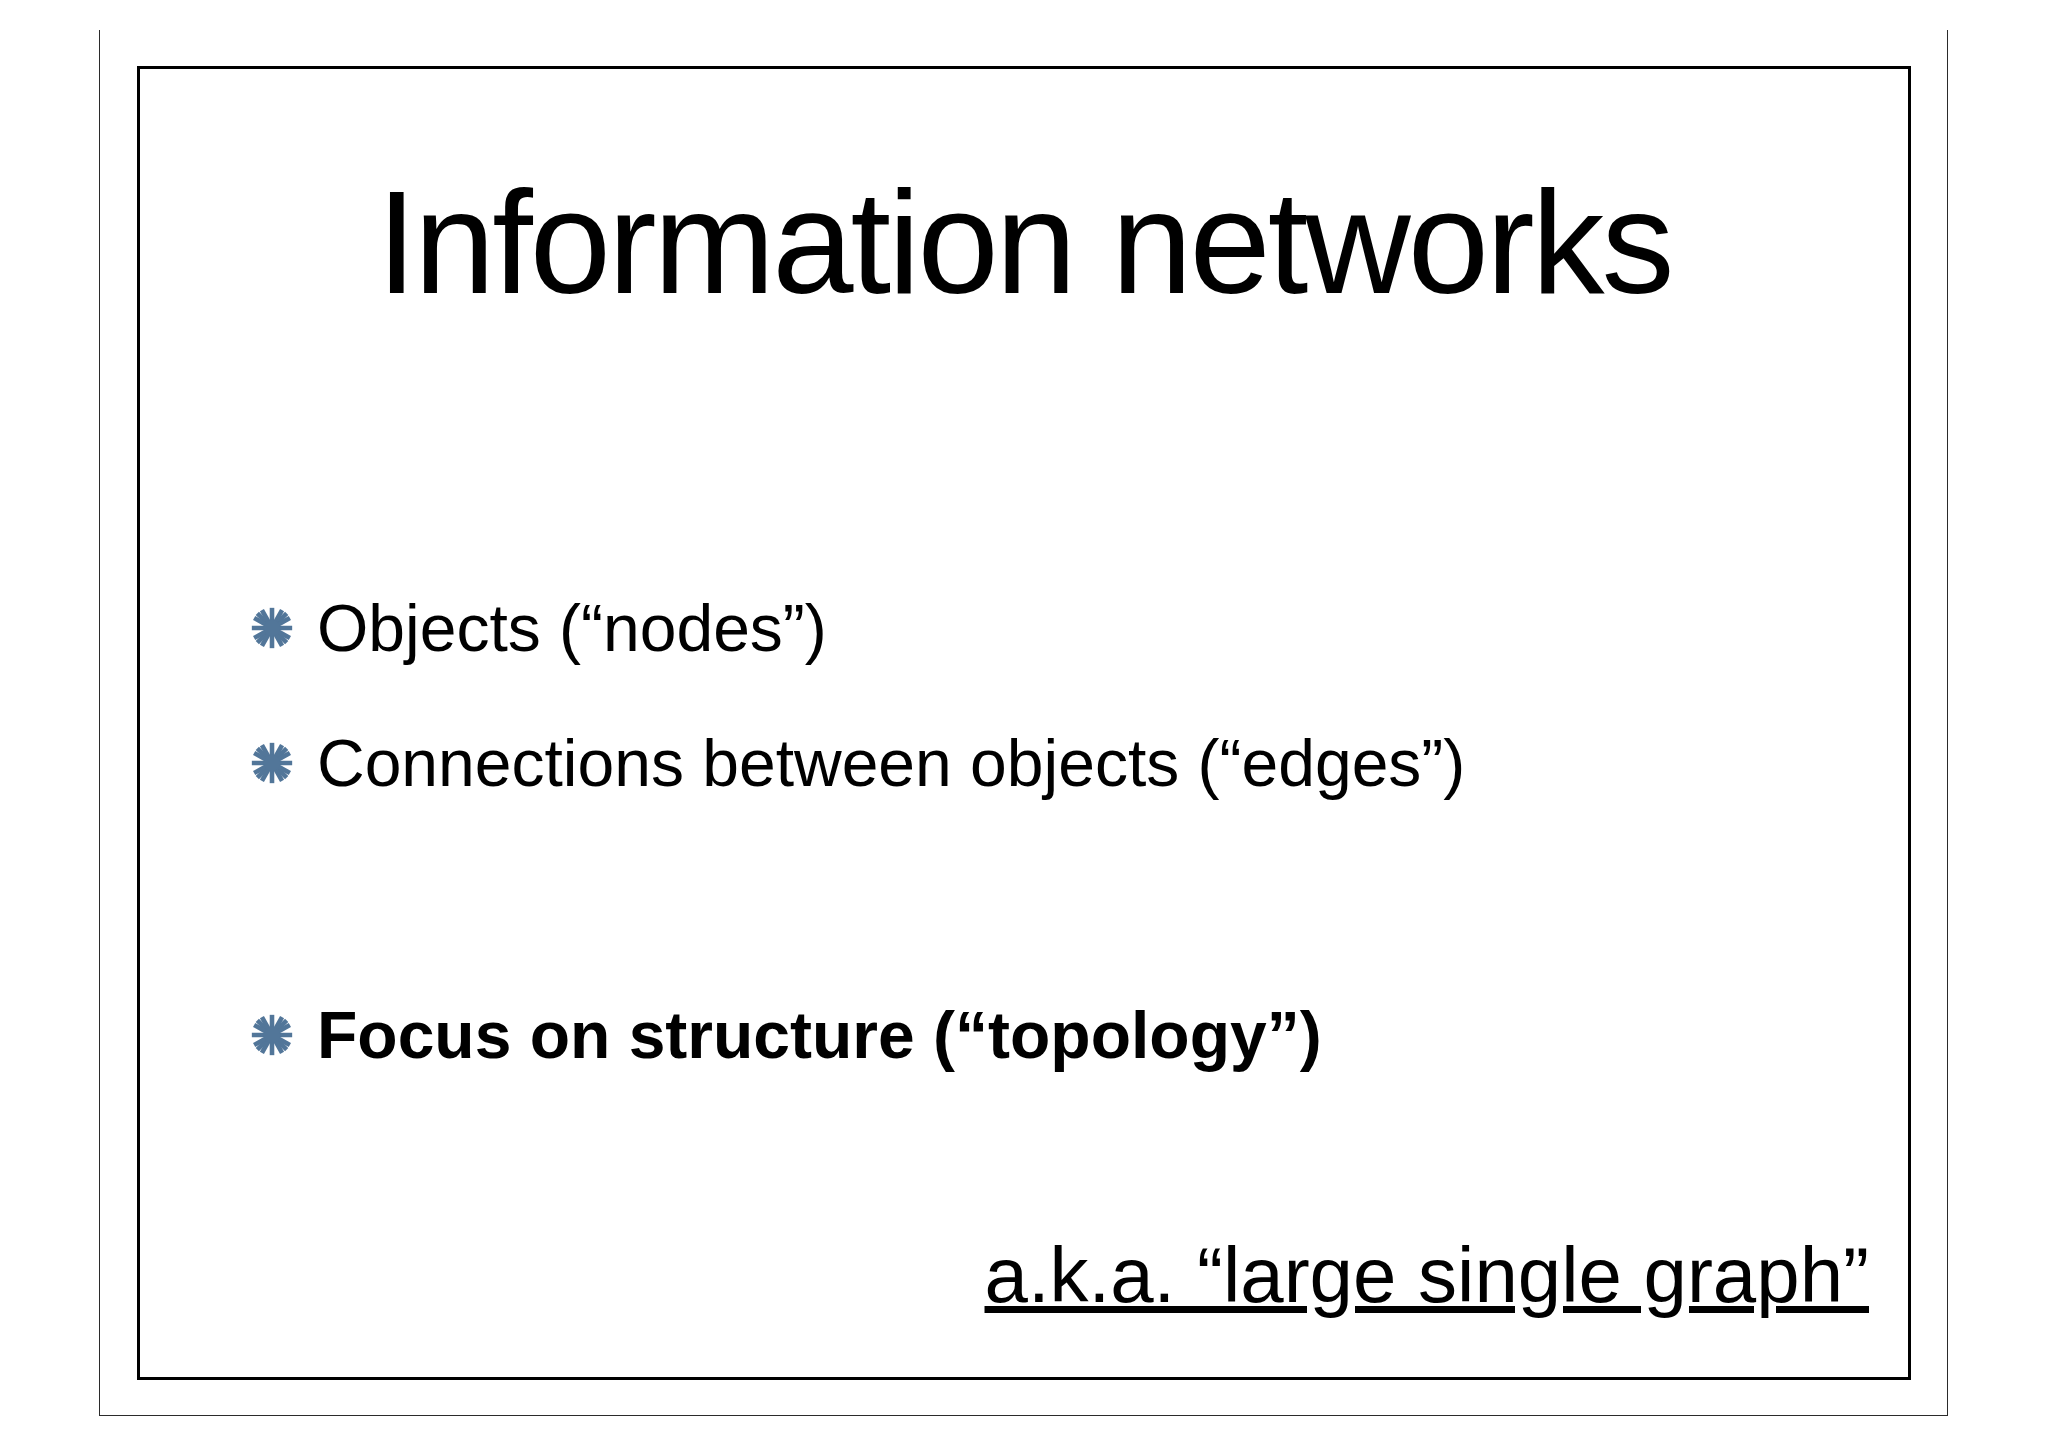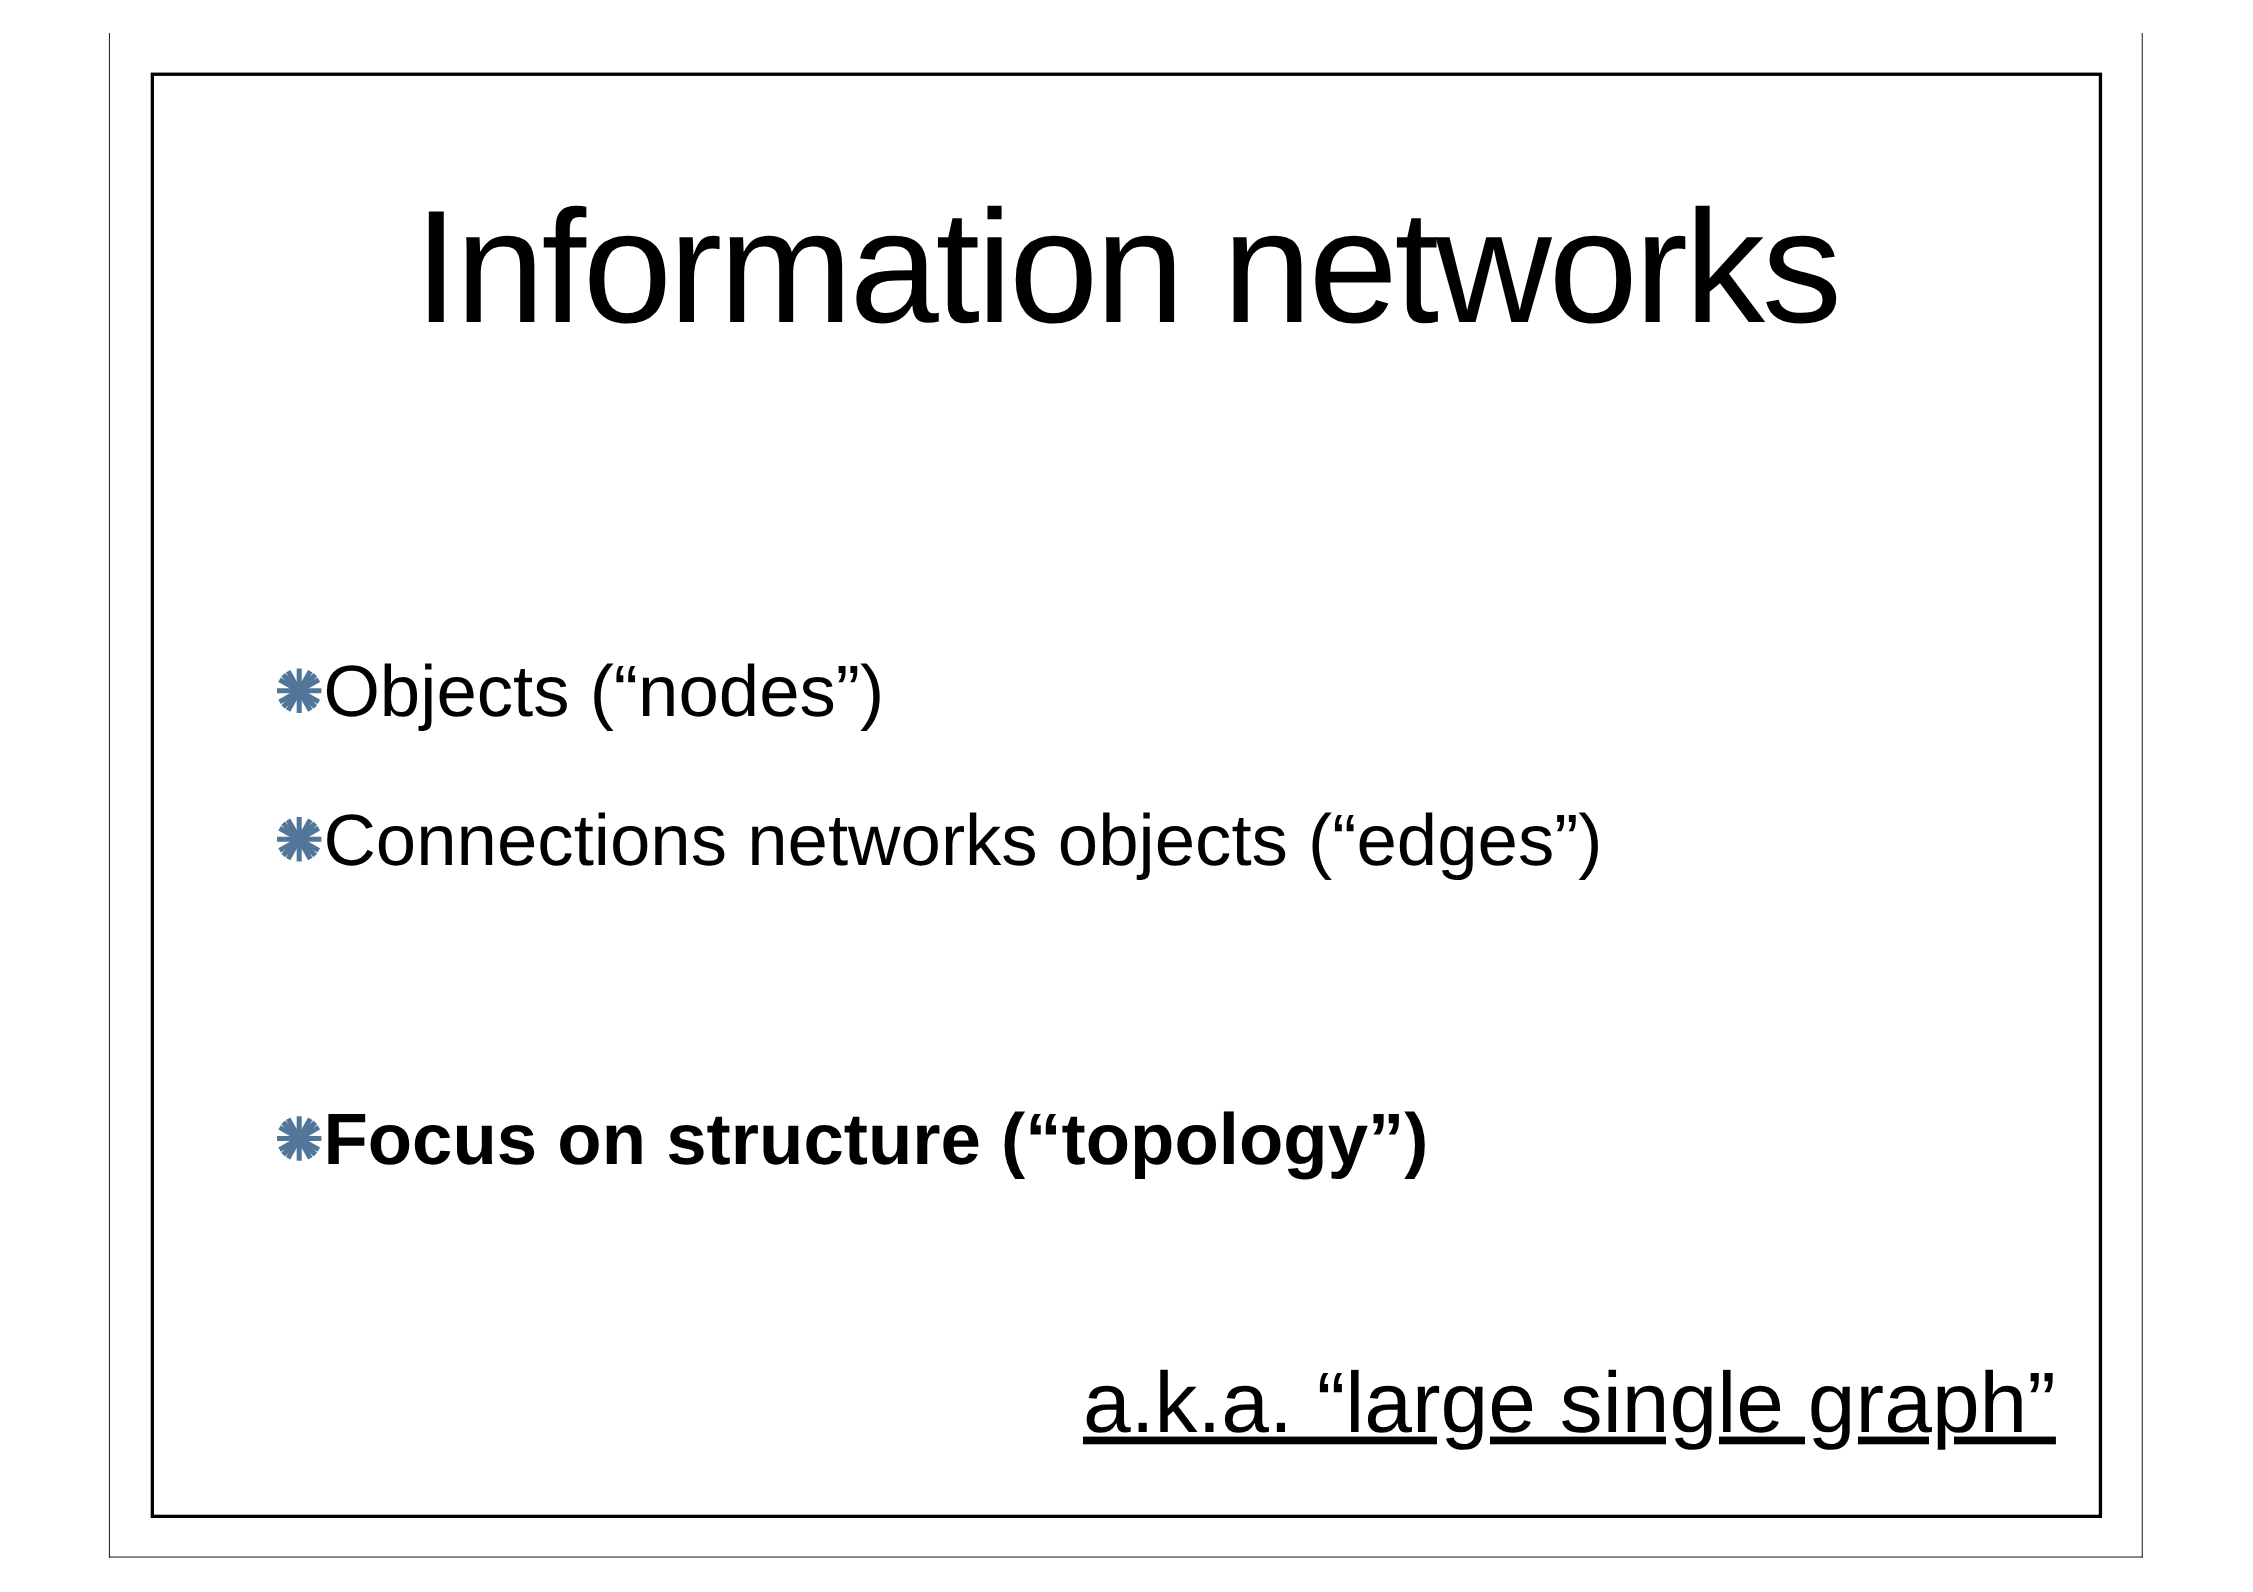--- a/index.html
+++ b/index.html
@@ -54,20 +54,21 @@
     line-height: 1;
     letter-spacing: -3px;
     color: var(--ink);
     white-space: nowrap;
   }
   .bullet-row {
     position: absolute;
     left: 250px;
     display: flex;
     align-items: center;
+    gap: 23px;
     text-align: center;
   }
   .bullet-row.r1 { top: 595px; }
   .bullet-row.r2 { top: 730px; }
   .bullet-row.r3 { top: 1002px; font-weight: bold; }
   .bullet-marker {
     width: 44px;
     height: 44px;
     flex: 0 0 auto;
     color: var(--bullet-color);
@@ -129,21 +130,21 @@
           <line x1="8" y1="8" x2="40" y2="40"></line>
           <line x1="40" y1="8" x2="8" y2="40"></line>
           <line x1="13" y1="4.5" x2="35" y2="43.5"></line>
           <line x1="35" y1="4.5" x2="13" y2="43.5"></line>
           <line x1="4.5" y1="13" x2="43.5" y2="35"></line>
           <line x1="4.5" y1="35" x2="43.5" y2="13"></line>
         </g>
         <circle cx="24" cy="24" r="9" fill="currentColor"></circle>
       </svg>
     </span>
-    <span class="bullet-text">Connections networks objects (“edges”)</span>
+    <span class="bullet-text">Connections between objects (“edges”)</span>
   </div>
 
   <div class="bullet-row r3">
     <span class="bullet-marker">
       <svg viewBox="0 0 48 48" aria-hidden="true">
         <g stroke="currentColor" stroke-width="5" stroke-linecap="butt">
           <line x1="24" y1="2" x2="24" y2="46"></line>
           <line x1="2" y1="24" x2="46" y2="24"></line>
           <line x1="8" y1="8" x2="40" y2="40"></line>
           <line x1="40" y1="8" x2="8" y2="40"></line>

